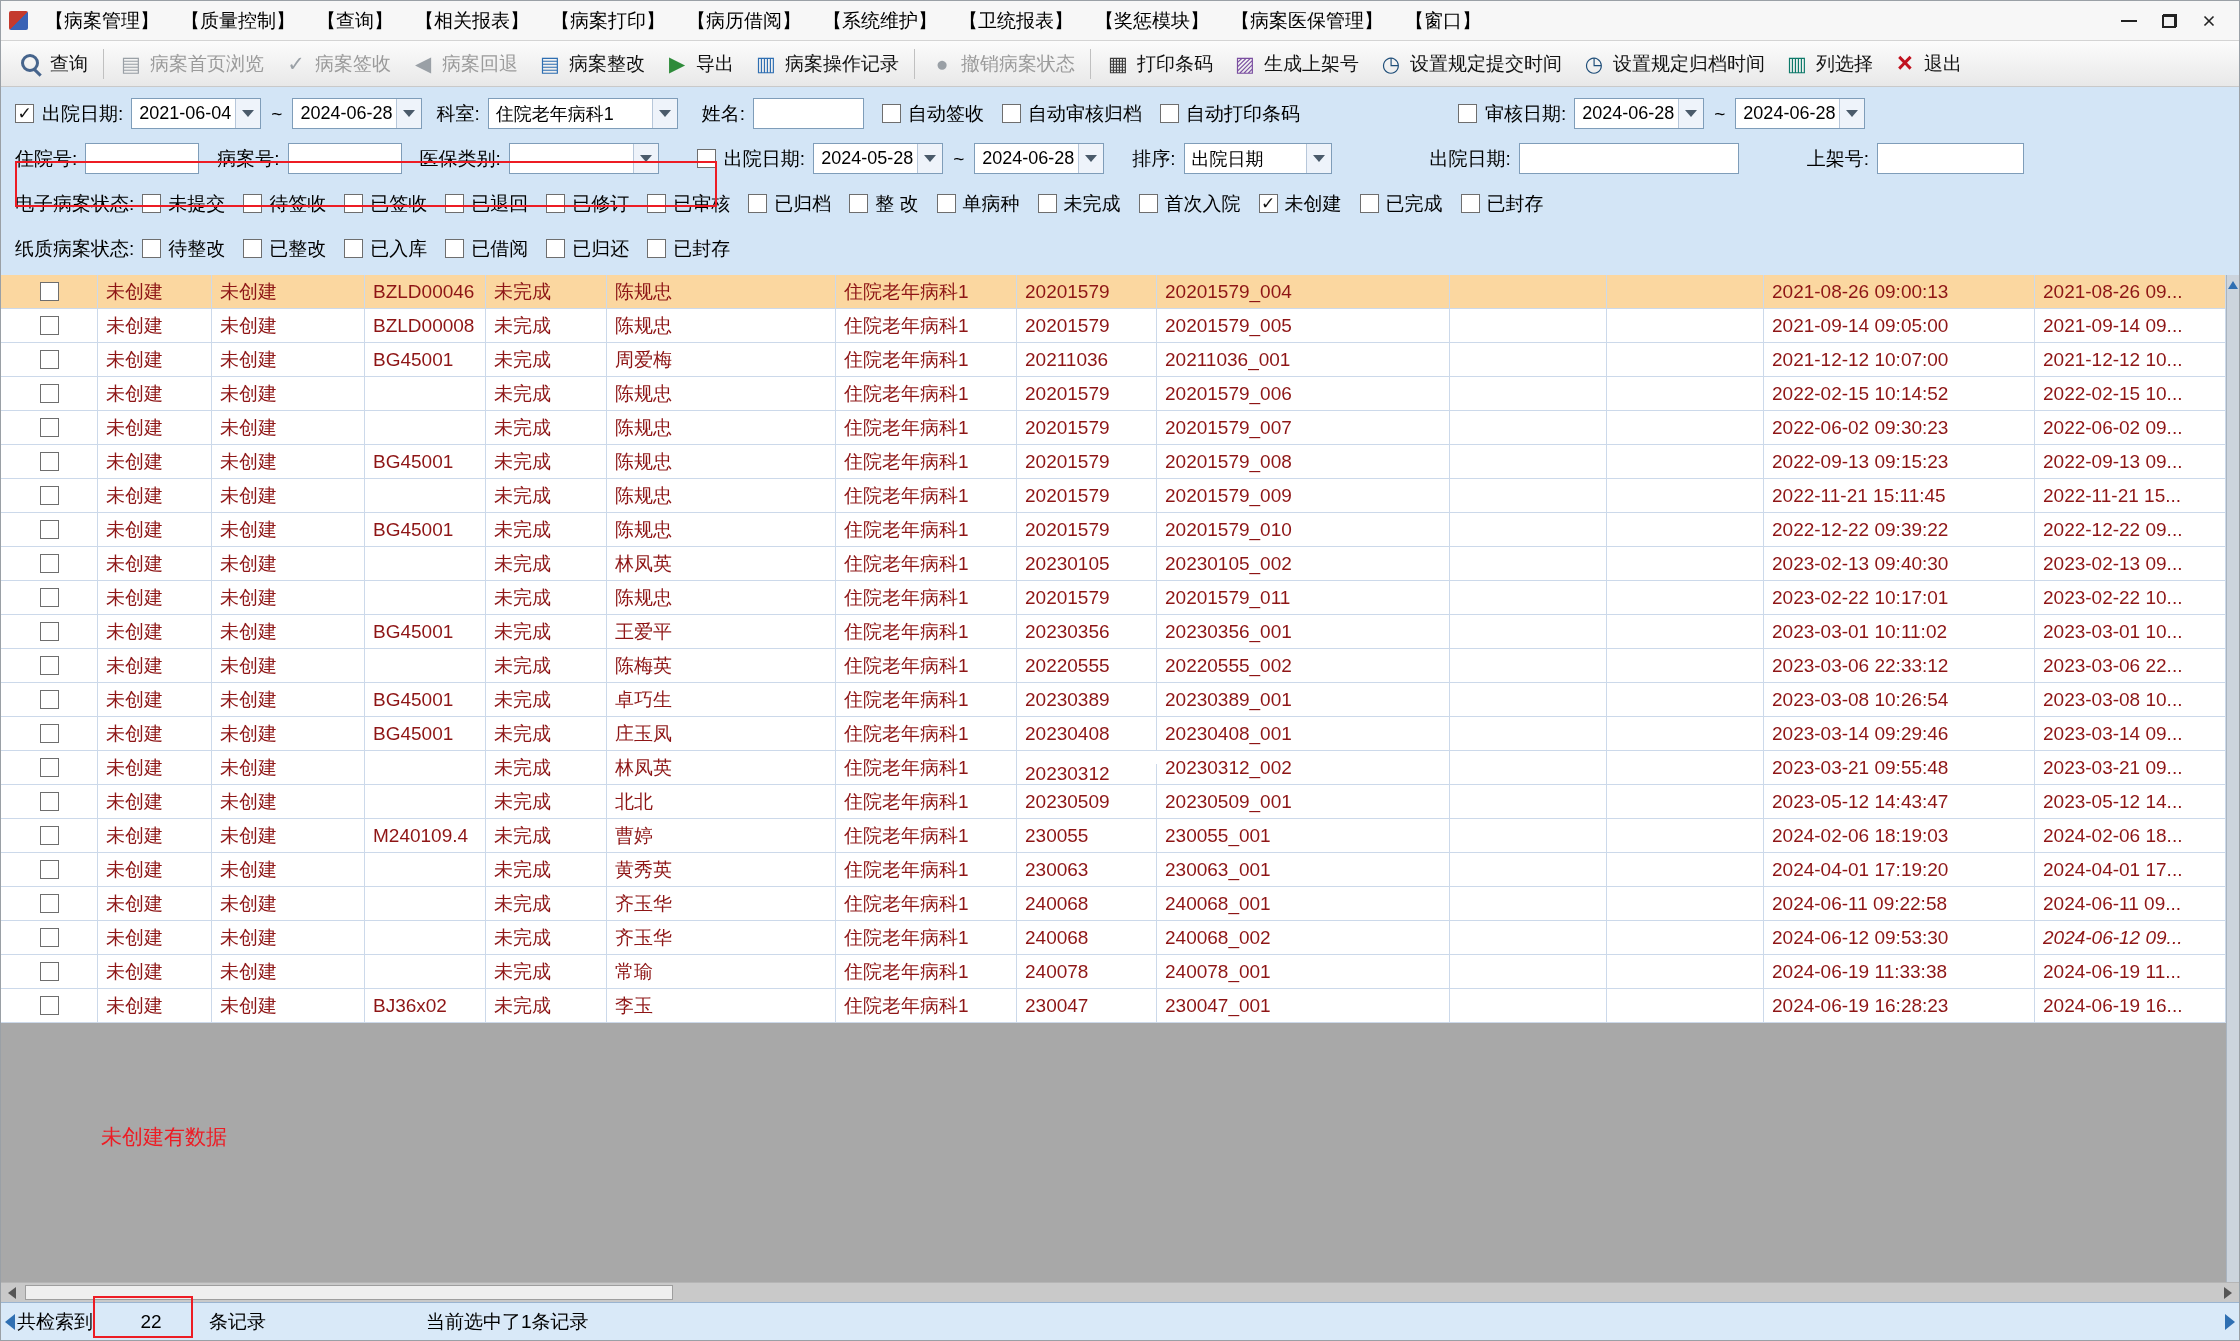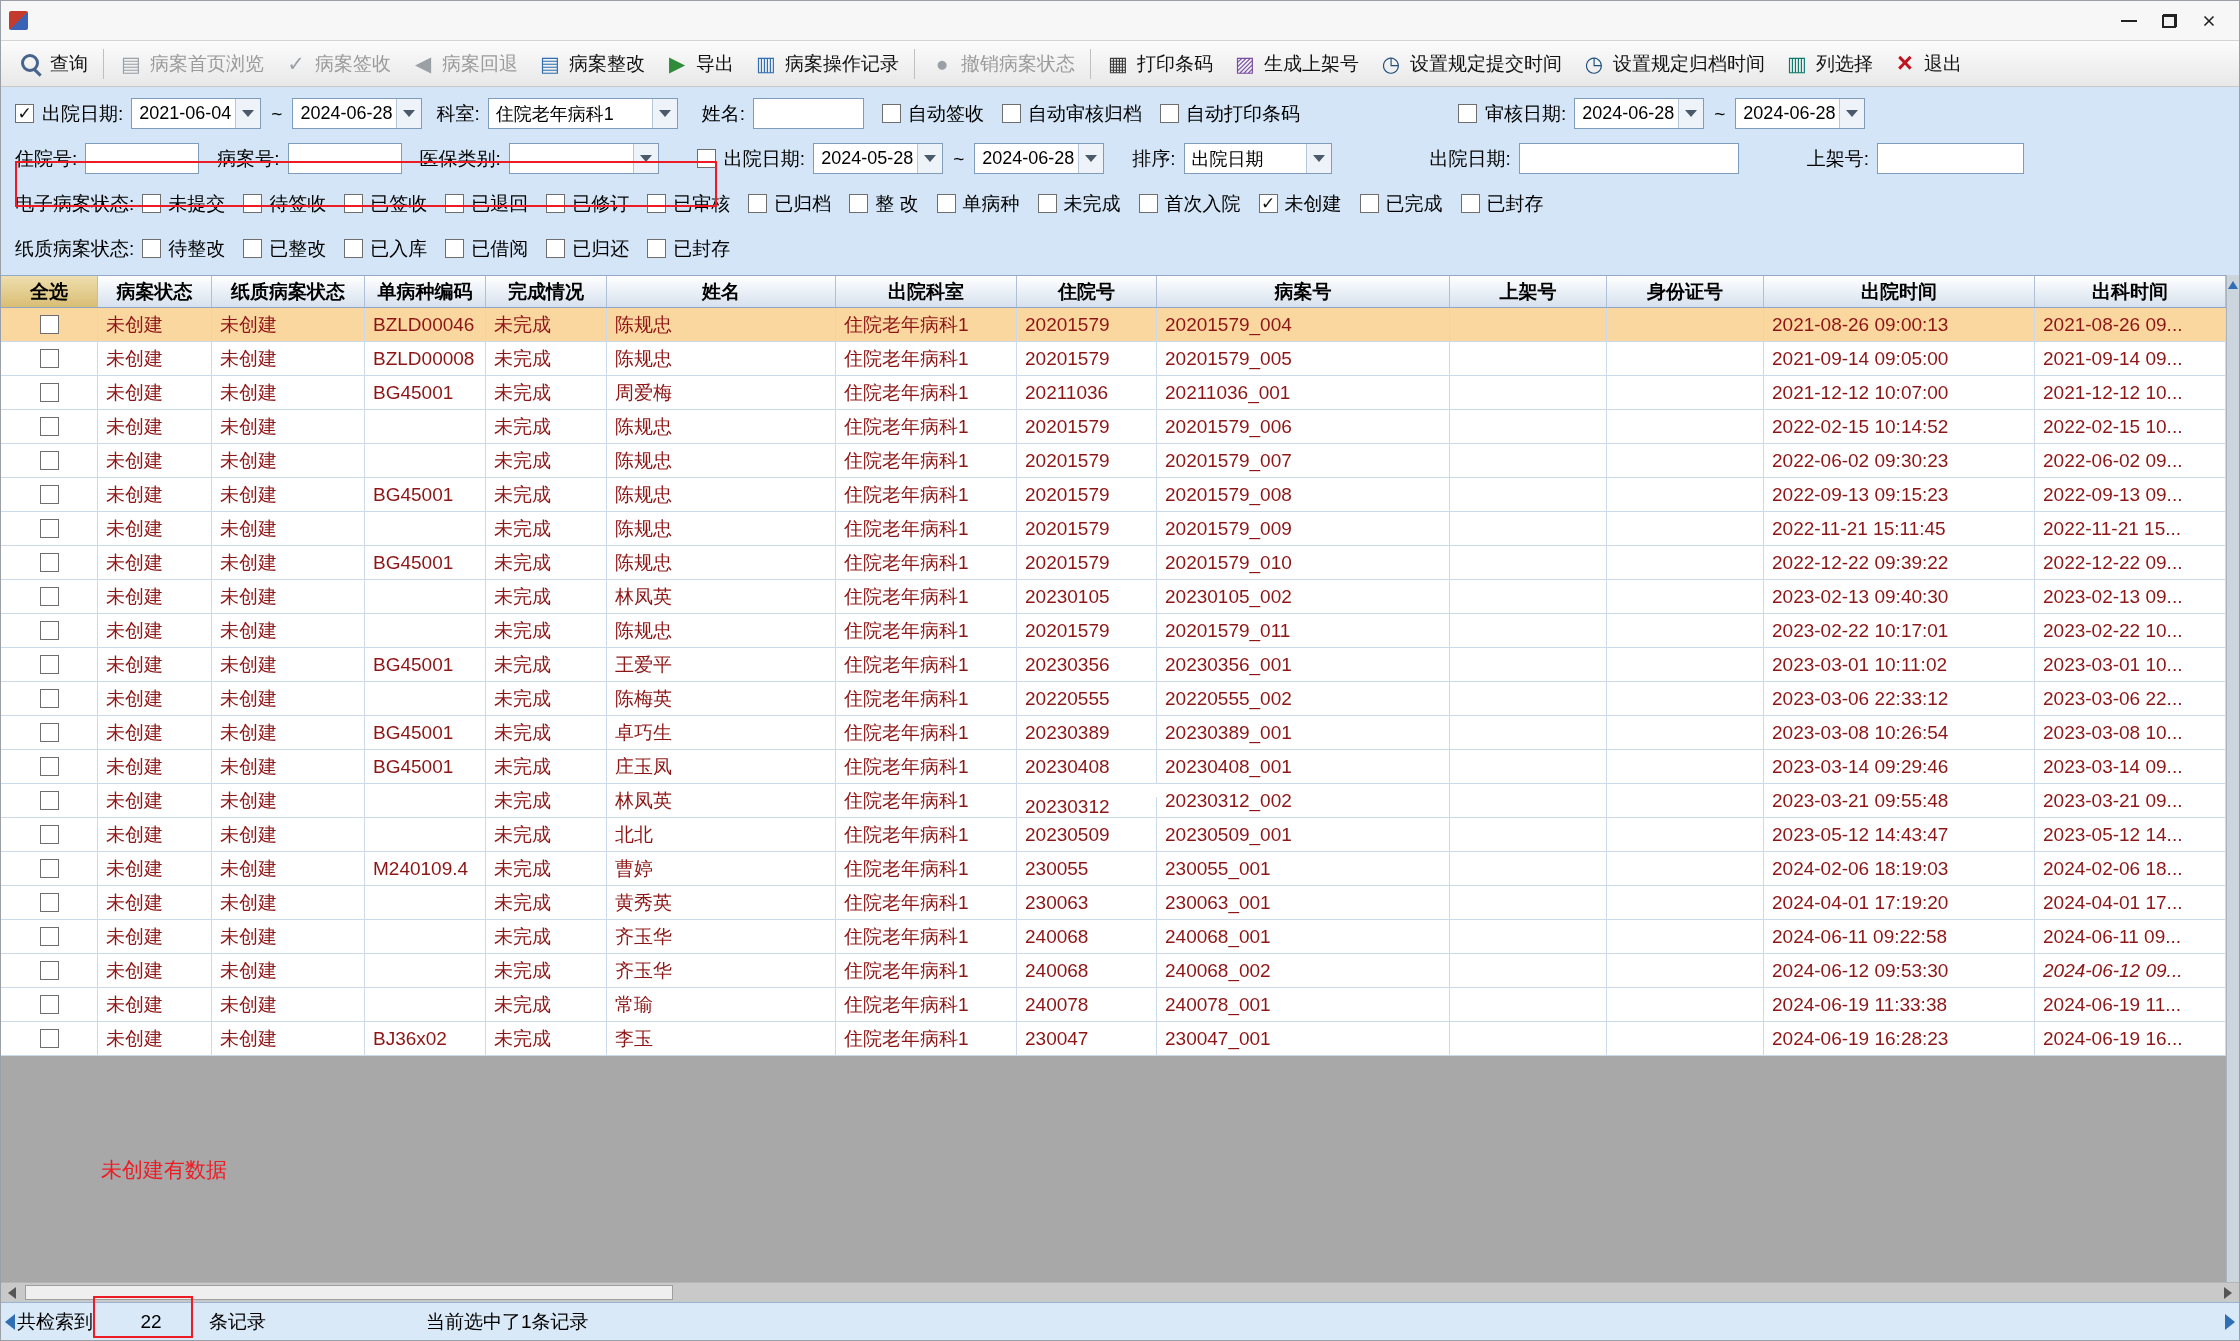--- a/index.html
+++ b/index.html
@@ -125,20 +125,33 @@
   #anno2 { left:92px; top:1295px; width:100px; height:42px; }
 </style>
 </head>
 <body>
 
 <div class="window">
 
 
   <div class="menubar">
     <span class="mdi-icon"></span>
+    <div class="menu-items" id="menu-items">
+        <div class="menu-item">【病案管理】</div>
+        <div class="menu-item">【质量控制】</div>
+        <div class="menu-item">【查询】</div>
+        <div class="menu-item">【相关报表】</div>
+        <div class="menu-item">【病案打印】</div>
+        <div class="menu-item">【病历借阅】</div>
+        <div class="menu-item">【系统维护】</div>
+        <div class="menu-item">【卫统报表】</div>
+        <div class="menu-item">【奖惩模块】</div>
+        <div class="menu-item">【病案医保管理】</div>
+        <div class="menu-item">【窗口】</div>
+      </div>
     <div class="mdi-controls">
       <div class="mdi-btn">
           <span class="ic-min"></span>
         </div>
       <div class="mdi-btn">
           <span class="ic-restore"></span>
         </div>
       <div class="mdi-btn">
           <span class="ic-close small"></span>
         </div>
@@ -381,35 +394,20 @@
             <span class="box"></span>
             <span class="lbl">已封存</span>
           </label>
         </div>
     </div>
 
   </div>
 
   <div class="grid">
     <div class="grid-main">
-      <div class="ghead" id="ghead">
-          <div class="hc" style="width: 97px;">全选</div>
-          <div class="hc" style="width: 114px;">病案状态</div>
-          <div class="hc" style="width: 153px;">纸质病案状态</div>
-          <div class="hc" style="width: 121px;">单病种编码</div>
-          <div class="hc" style="width: 121px;">完成情况</div>
-          <div class="hc" style="width: 229px;">姓名</div>
-          <div class="hc" style="width: 181px;">出院科室</div>
-          <div class="hc" style="width: 140px;">住院号</div>
-          <div class="hc" style="width: 293px;">病案号</div>
-          <div class="hc" style="width: 157px;">上架号</div>
-          <div class="hc" style="width: 157px;">身份证号</div>
-          <div class="hc" style="width: 271px;">出院时间</div>
-          <div class="hc" style="width: 193px; flex: 1 1 0%;">出科时间</div>
-        </div>
       <div class="gbody" id="gbody">
           <div class="gr sel">
             <div class="c c0" style="width: 97px;">
               <span class="box"></span>
             </div>
             <div class="c" style="width: 114px;">未创建</div>
             <div class="c" style="width: 153px;">未创建</div>
             <div class="c" style="width: 121px;">BZLD00046</div>
             <div class="c" style="width: 121px;">未完成</div>
             <div class="c" style="width: 229px;">陈规忠</div>

